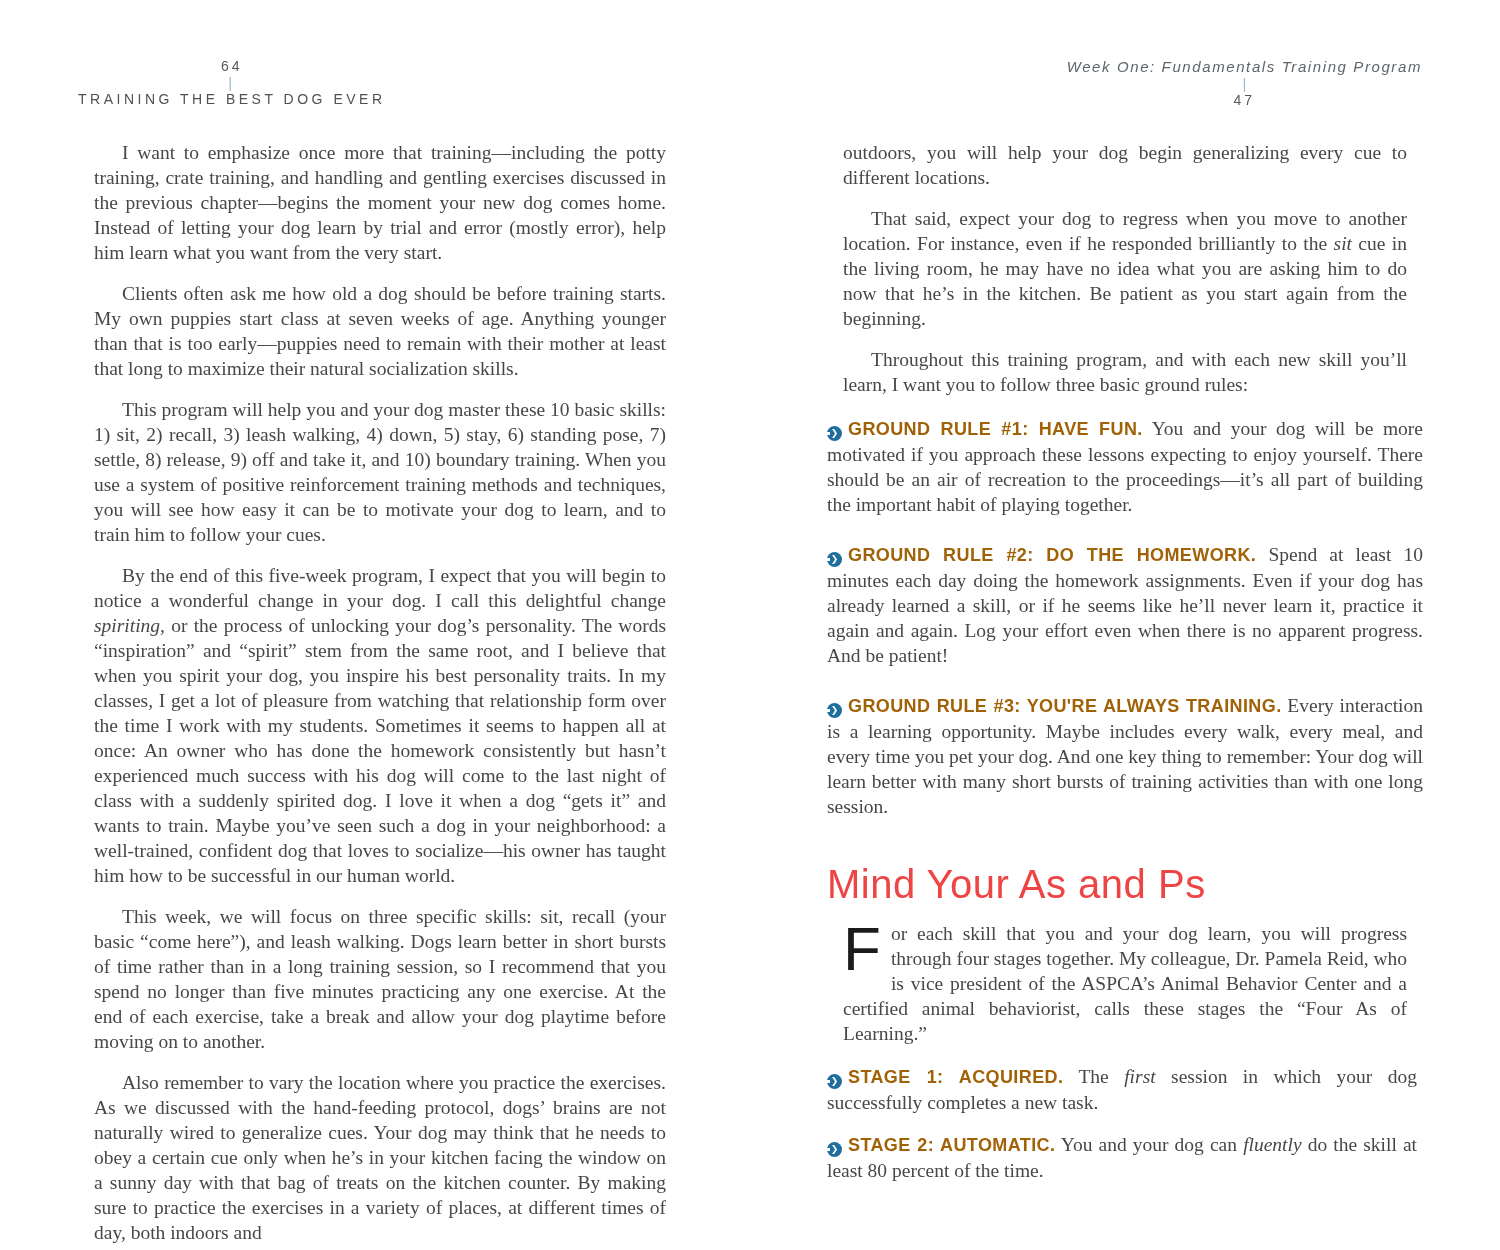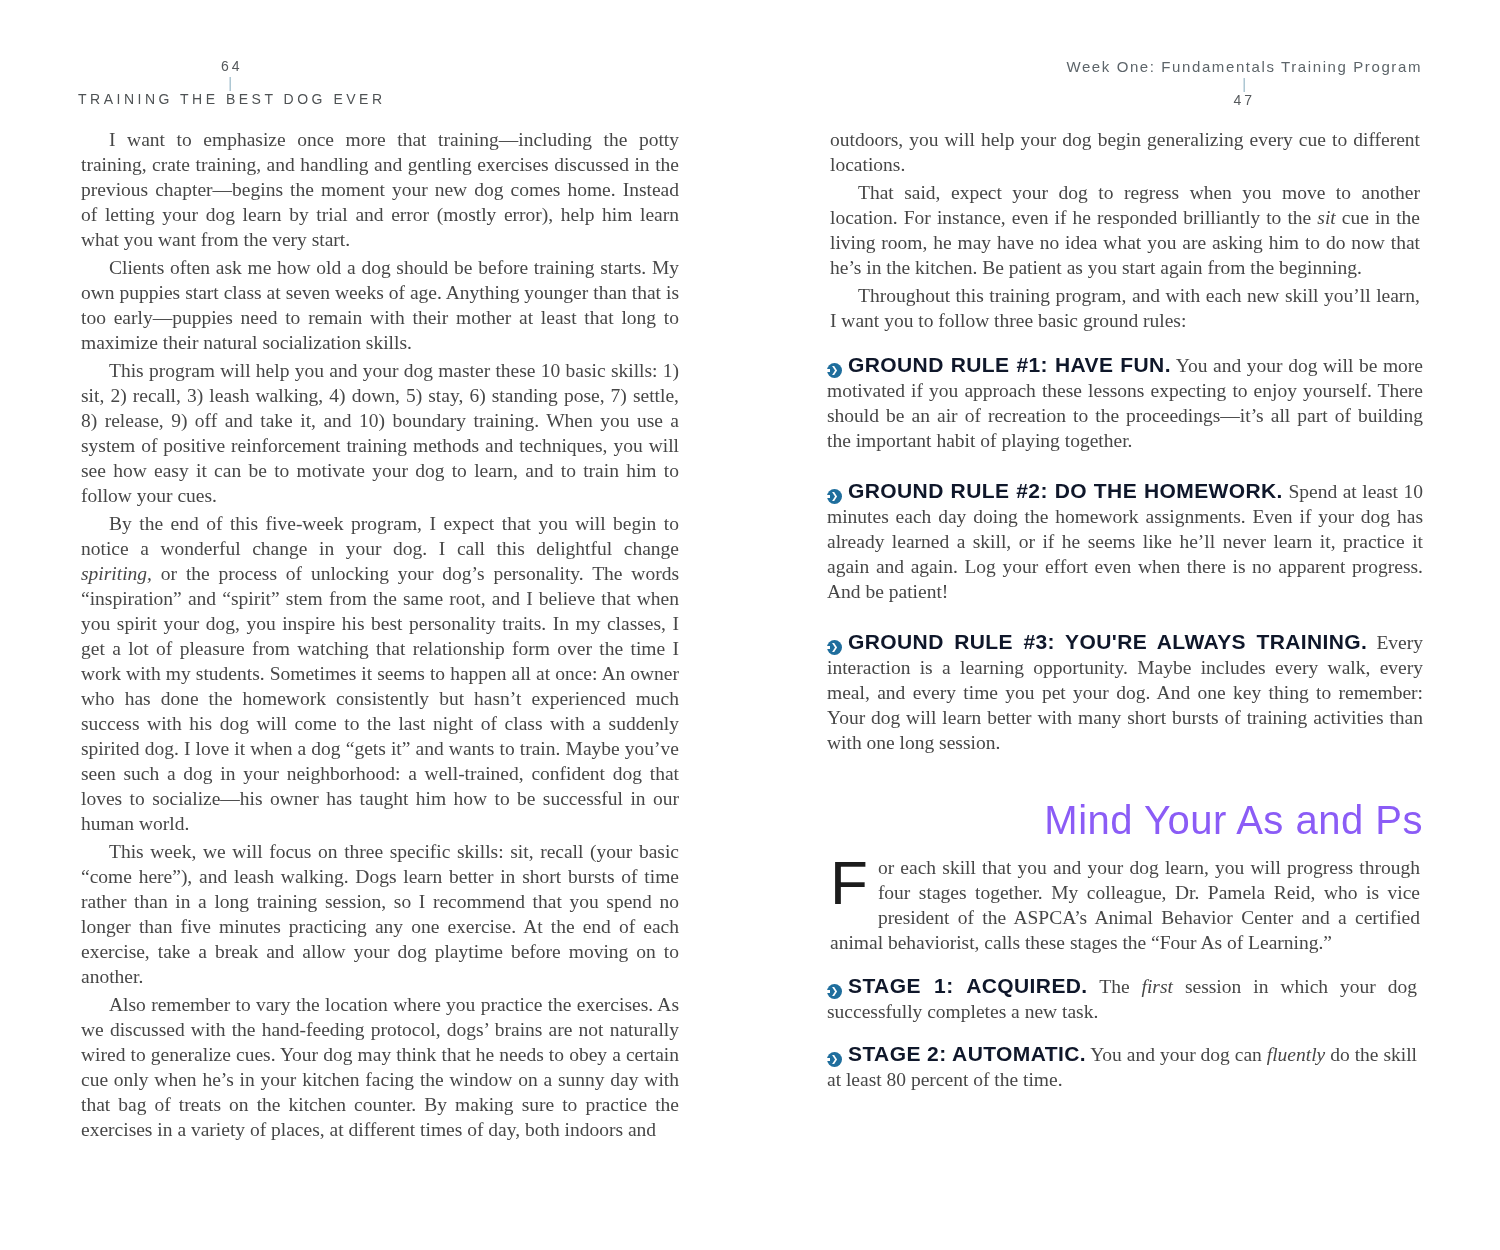--- a/index.html
+++ b/index.html
@@ -13,52 +13,52 @@
     position:absolute;top:58px;
     font-family:"Liberation Sans","DejaVu Sans",sans-serif;
     font-size:14px;color:#55595c;
     display:flex;align-items:center;flex-direction:column;
   }
   .runhead-left{left:78px;letter-spacing:3px;}
   .runhead-right{right:78px;}
   .folio{letter-spacing:3px;color:#55595c;}
   .rh-pipe{color:#9dbccb;margin:0 26px;font-weight:400;font-size:15px;}
   .rh-title-left{letter-spacing:3.5px;color:#4e5254;}
-  .rh-title-right{letter-spacing:1.6px;color:#5d656a;font-size:15px;}
+  .rh-title-right{font-style:italic;letter-spacing:1.6px;color:#5d656a;font-size:15px;}
   
   .col{position:absolute;top:124px;}
   .col-left{left:78px;width:604px;}
   .col-right{left:827px;width:596px;}
   p.body{
-    margin:3px;font-size:19.5px;line-height:25px;text-align:justify;
+    margin:16px;font-size:19.5px;line-height:25px;text-align:justify;
     color:#474747;
   }
   p.body.indent{text-indent:28px;}
   i{font-style:italic;}
   
   .rule{margin:0 0 25px 0;font-size:19.5px;line-height:25px;text-align:justify;color:#474747;}
   .rules-block{margin-top:19px;}
   .rule-label{
     font-family:"Liberation Sans","DejaVu Sans",sans-serif;
-    font-weight:bold;font-size:21px;color:#0f172a;letter-spacing:0.4px;
+    font-weight:bold;font-size:18px;color:#a16207;letter-spacing:0.4px;
   }
   .bullet{
     display:inline-block;width:15px;height:15px;border-radius:50%;
     background:#1f6e9d;color:#ffffff;text-align:center;line-height:15px;
     font-size:9px;font-family:"DejaVu Sans",sans-serif;font-weight:bold;
     vertical-align:-1px;margin-right:6px;position:relative;
   }
   .bullet::before{
     content:"";position:absolute;left:-2px;top:6px;width:5px;height:3px;background:#ffffff;
   }
   
   .section-heading{
     font-family:"Liberation Sans","DejaVu Sans",sans-serif;
-    font-weight:300;font-size:40px;color:#8b5cf6;letter-spacing:0.5px;
-    margin:44px 0 14px 0;line-height:1.05;text-align:right;
+    font-weight:300;font-size:40px;color:#ef4444;letter-spacing:0.5px;
+    margin:44px 0 14px 0;line-height:1.05;
   }
   .dropcap{
     float:left;
     font-family:"Liberation Sans","DejaVu Sans",sans-serif;
     font-weight:200;font-size:62px;line-height:50px;color:#1c1c1c;
     margin:3px 10px 0 0;
   }
   .stage{margin:16px 6px 17px 0;font-size:19.5px;line-height:25px;text-align:justify;color:#474747;}
   .stages-block{margin-top:18px;}
 </style>

